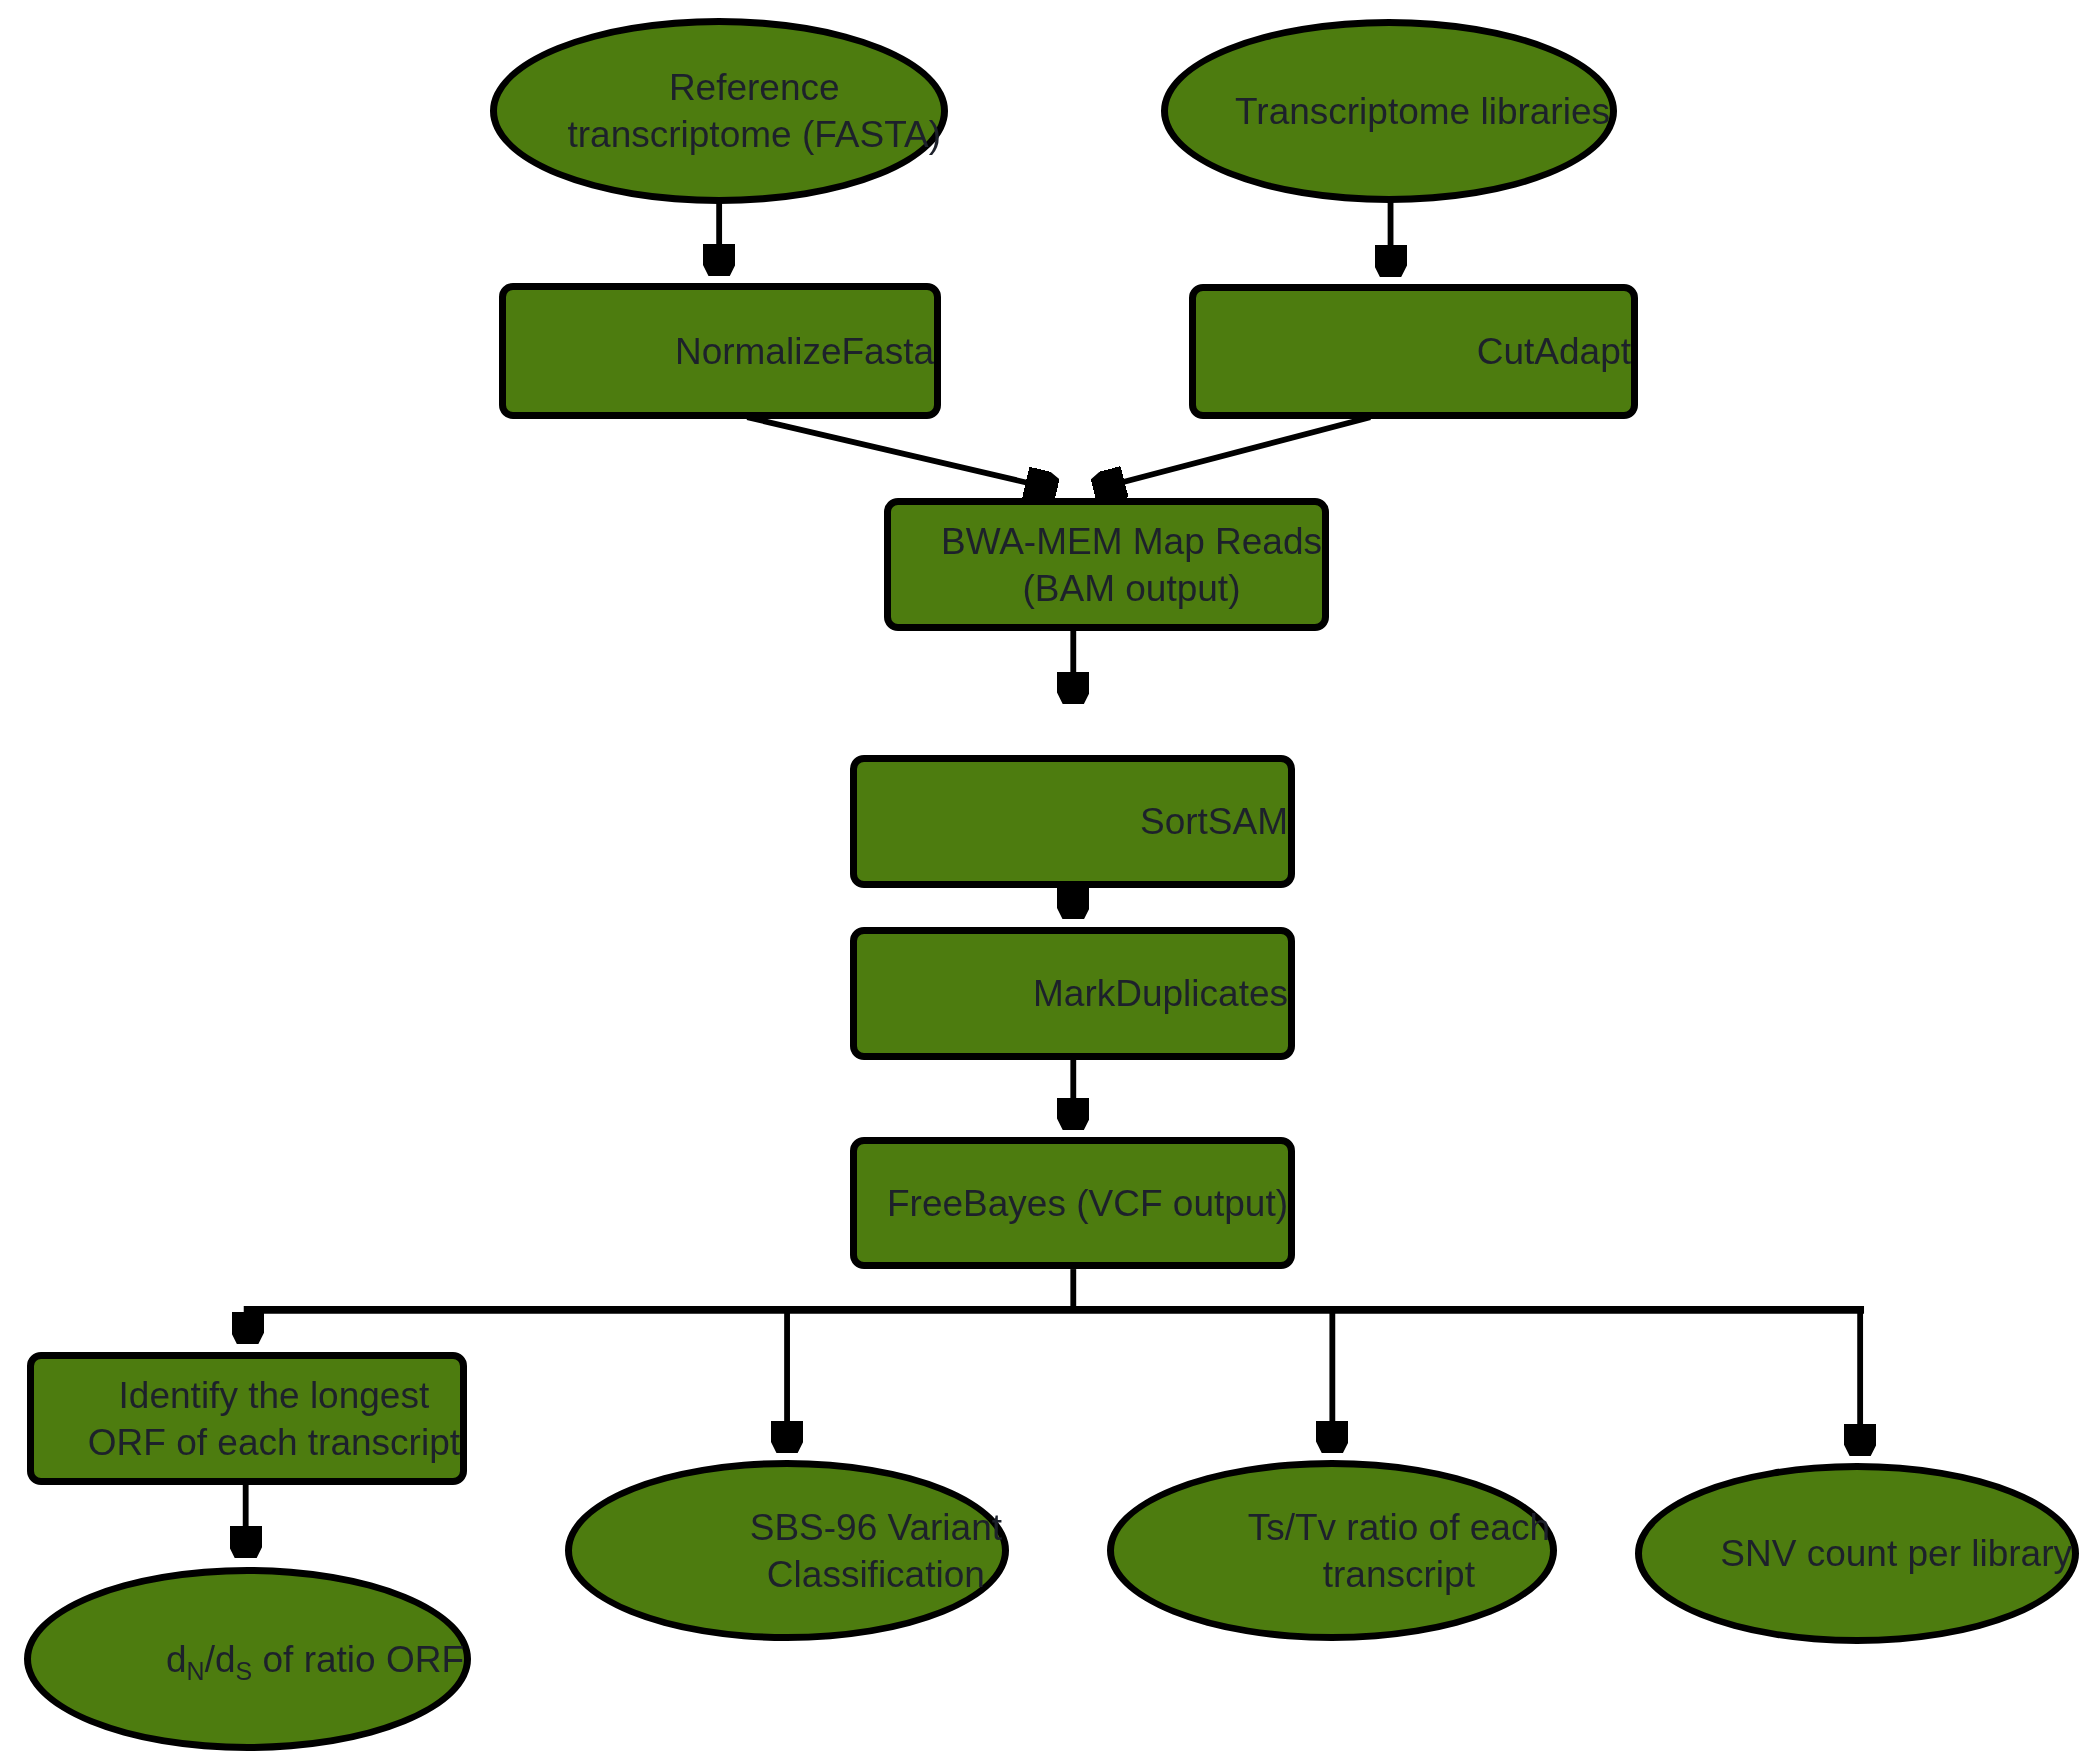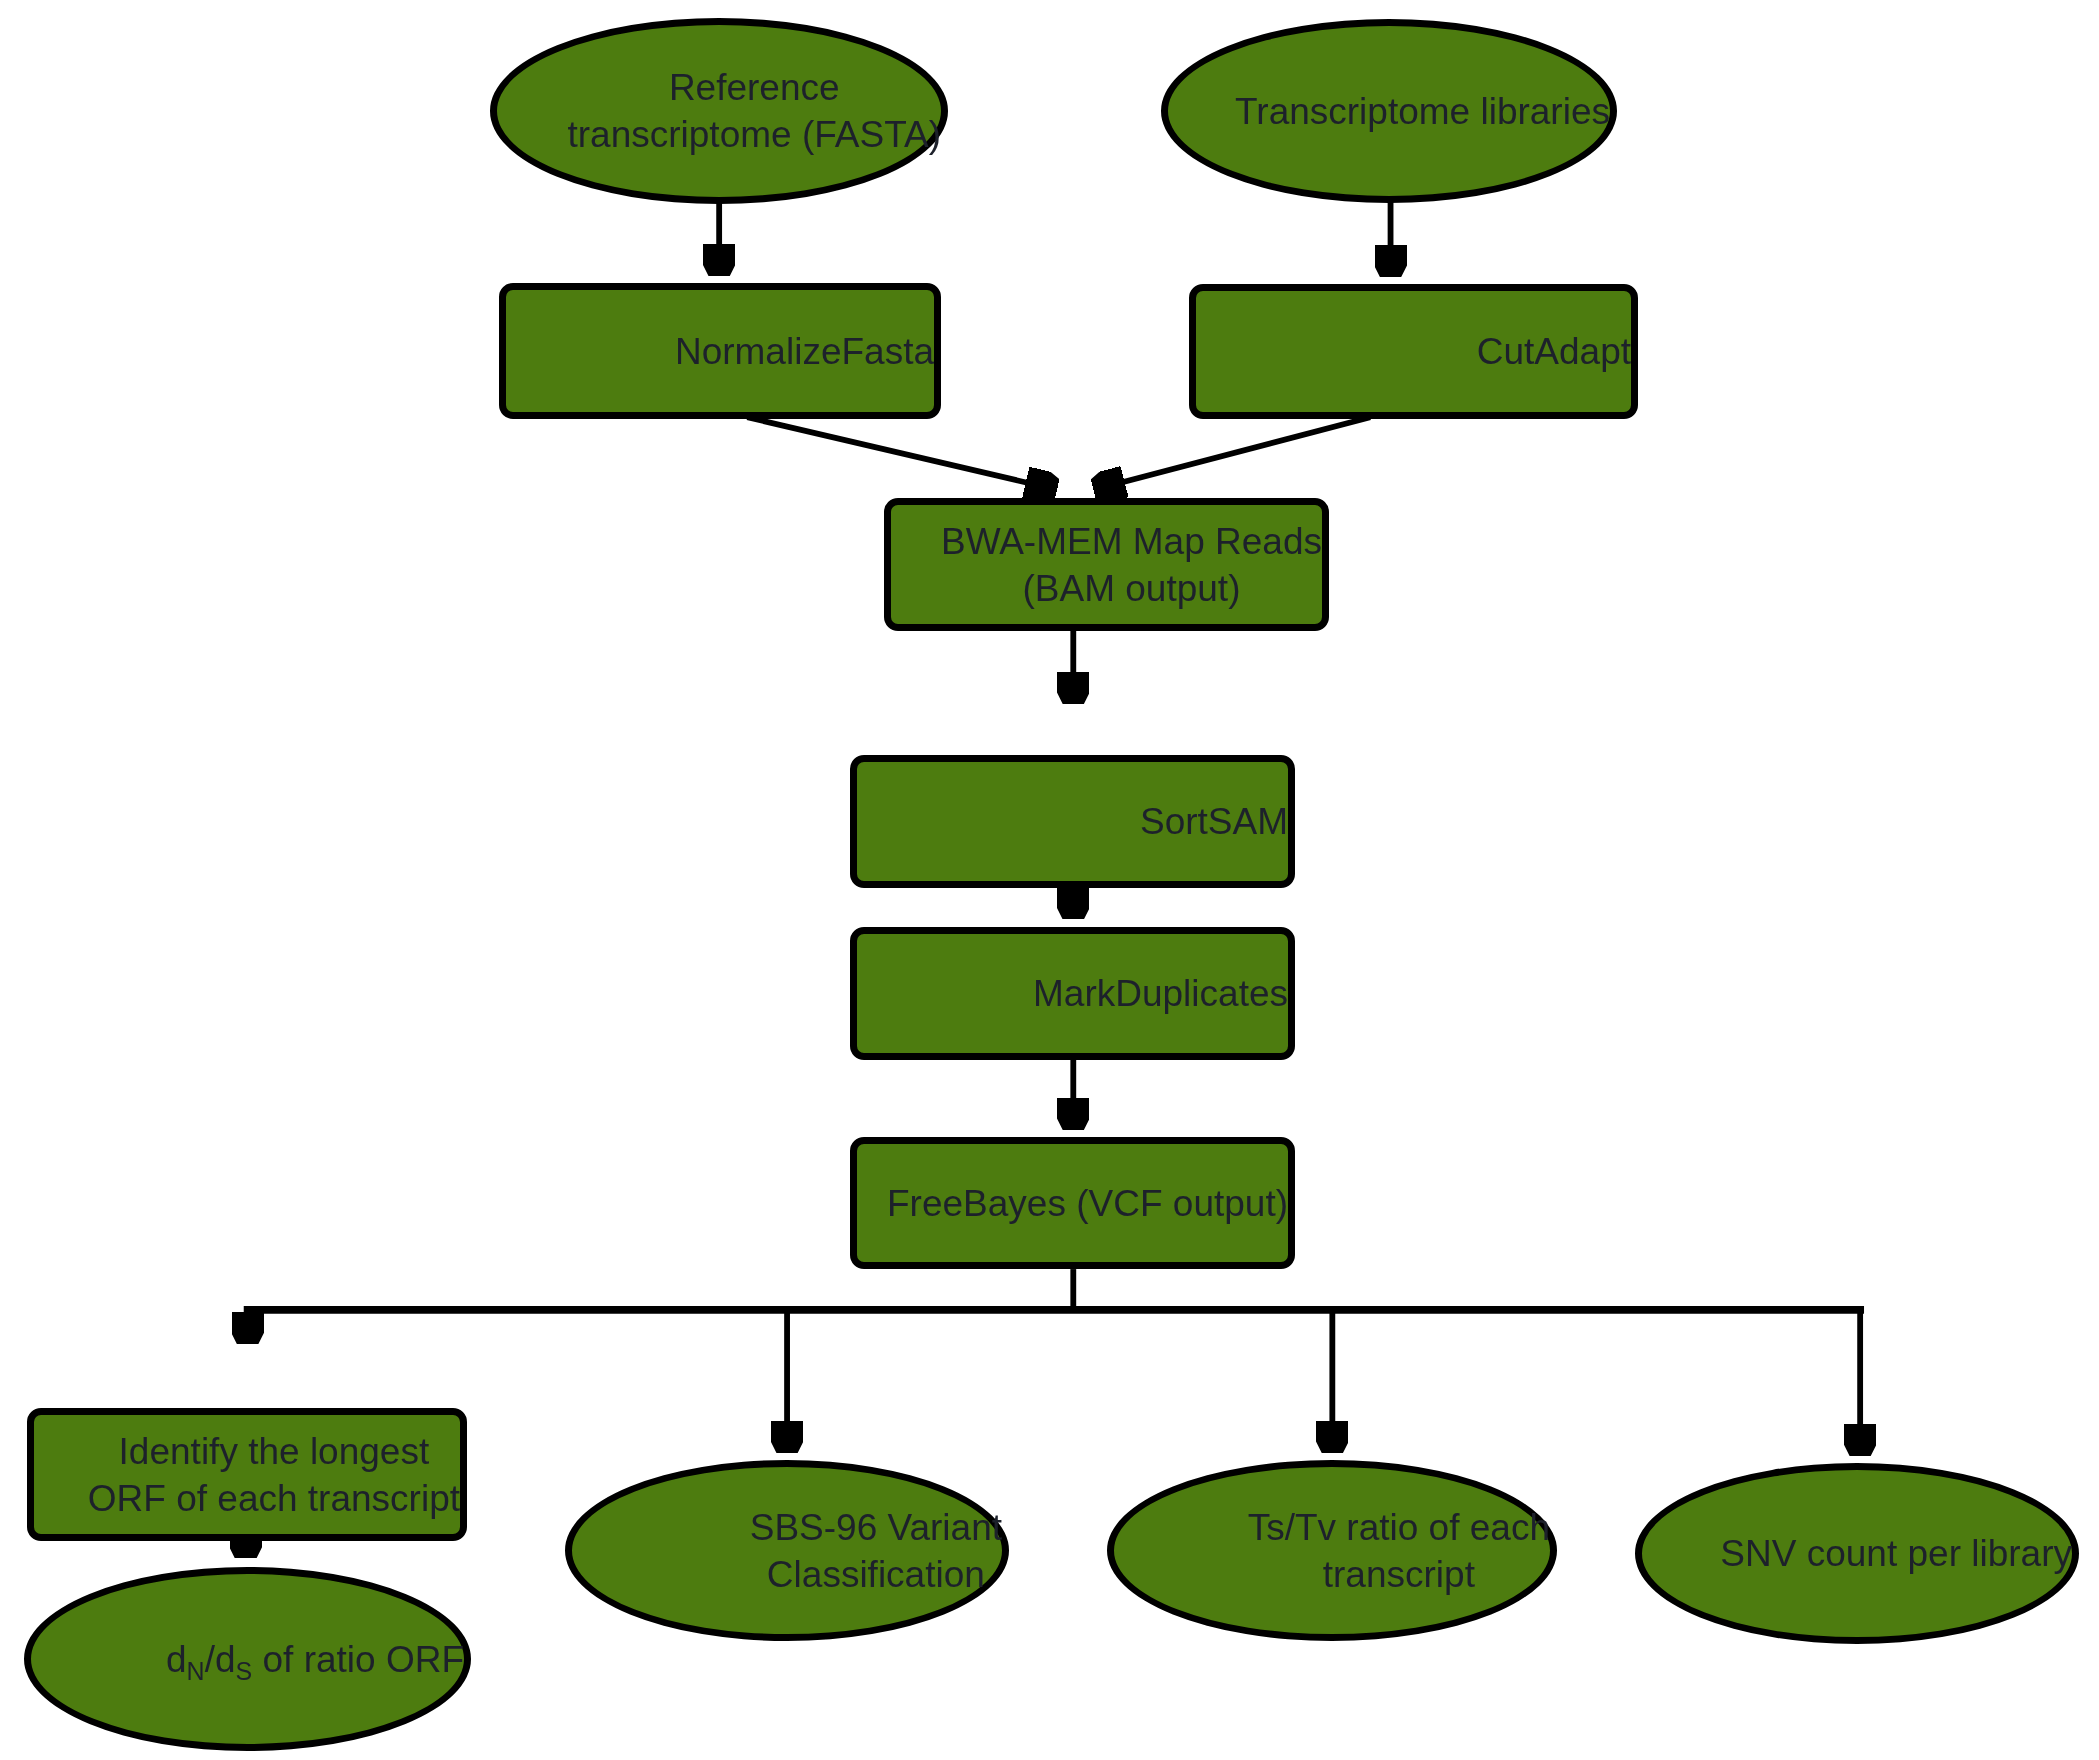--- a/index.html
+++ b/index.html
@@ -50,21 +50,21 @@
 
   
   .n-ref        { left: 490px;  top: 17.5px;   width: 458px; height: 186px; }
   .n-lib        { left: 1161px; top: 19.4px;   width: 456px; height: 184px; }
   .n-normalize  { left: 499px;  top: 283px;  width: 442px; height: 136px; }
   .n-cutadapt   { left: 1161px; top: 284px;  width: 449px; height: 135px; margin-left: 28px; }
   .n-bwa        { left: 850px;  top: 498px;  width: 445px; height: 133px; margin-left: 34px; }
   .n-sortsam    { left: 850px;  top: 711px;  width: 445px; height: 133px; margin-top: 44px; }
   .n-markdup    { left: 850px;  top: 927px;  width: 445px; height: 133px; }
   .n-freebayes  { left: 850px;  top: 1137px; width: 445px; height: 132px; }
-  .n-identify   { left: 27px;   top: 1408px; width: 440px; height: 133px; }
+  .n-identify   { left: 27px;   top: 1352px; width: 440px; height: 133px; }
   .n-dnds       { left: 24px;   top: 1567px; width: 447px; height: 184px; }
   .n-sbs96      { left: 565px;  top: 1460px; width: 444px; height: 181px; }
   .n-tstv       { left: 1107px; top: 1460px; width: 450px; height: 181px; }
   .n-snv        { left: 1635px; top: 1463px; width: 444px; height: 181px; }
 </style>
 </head>
 <body>
 
 <div class="canvas">
 

